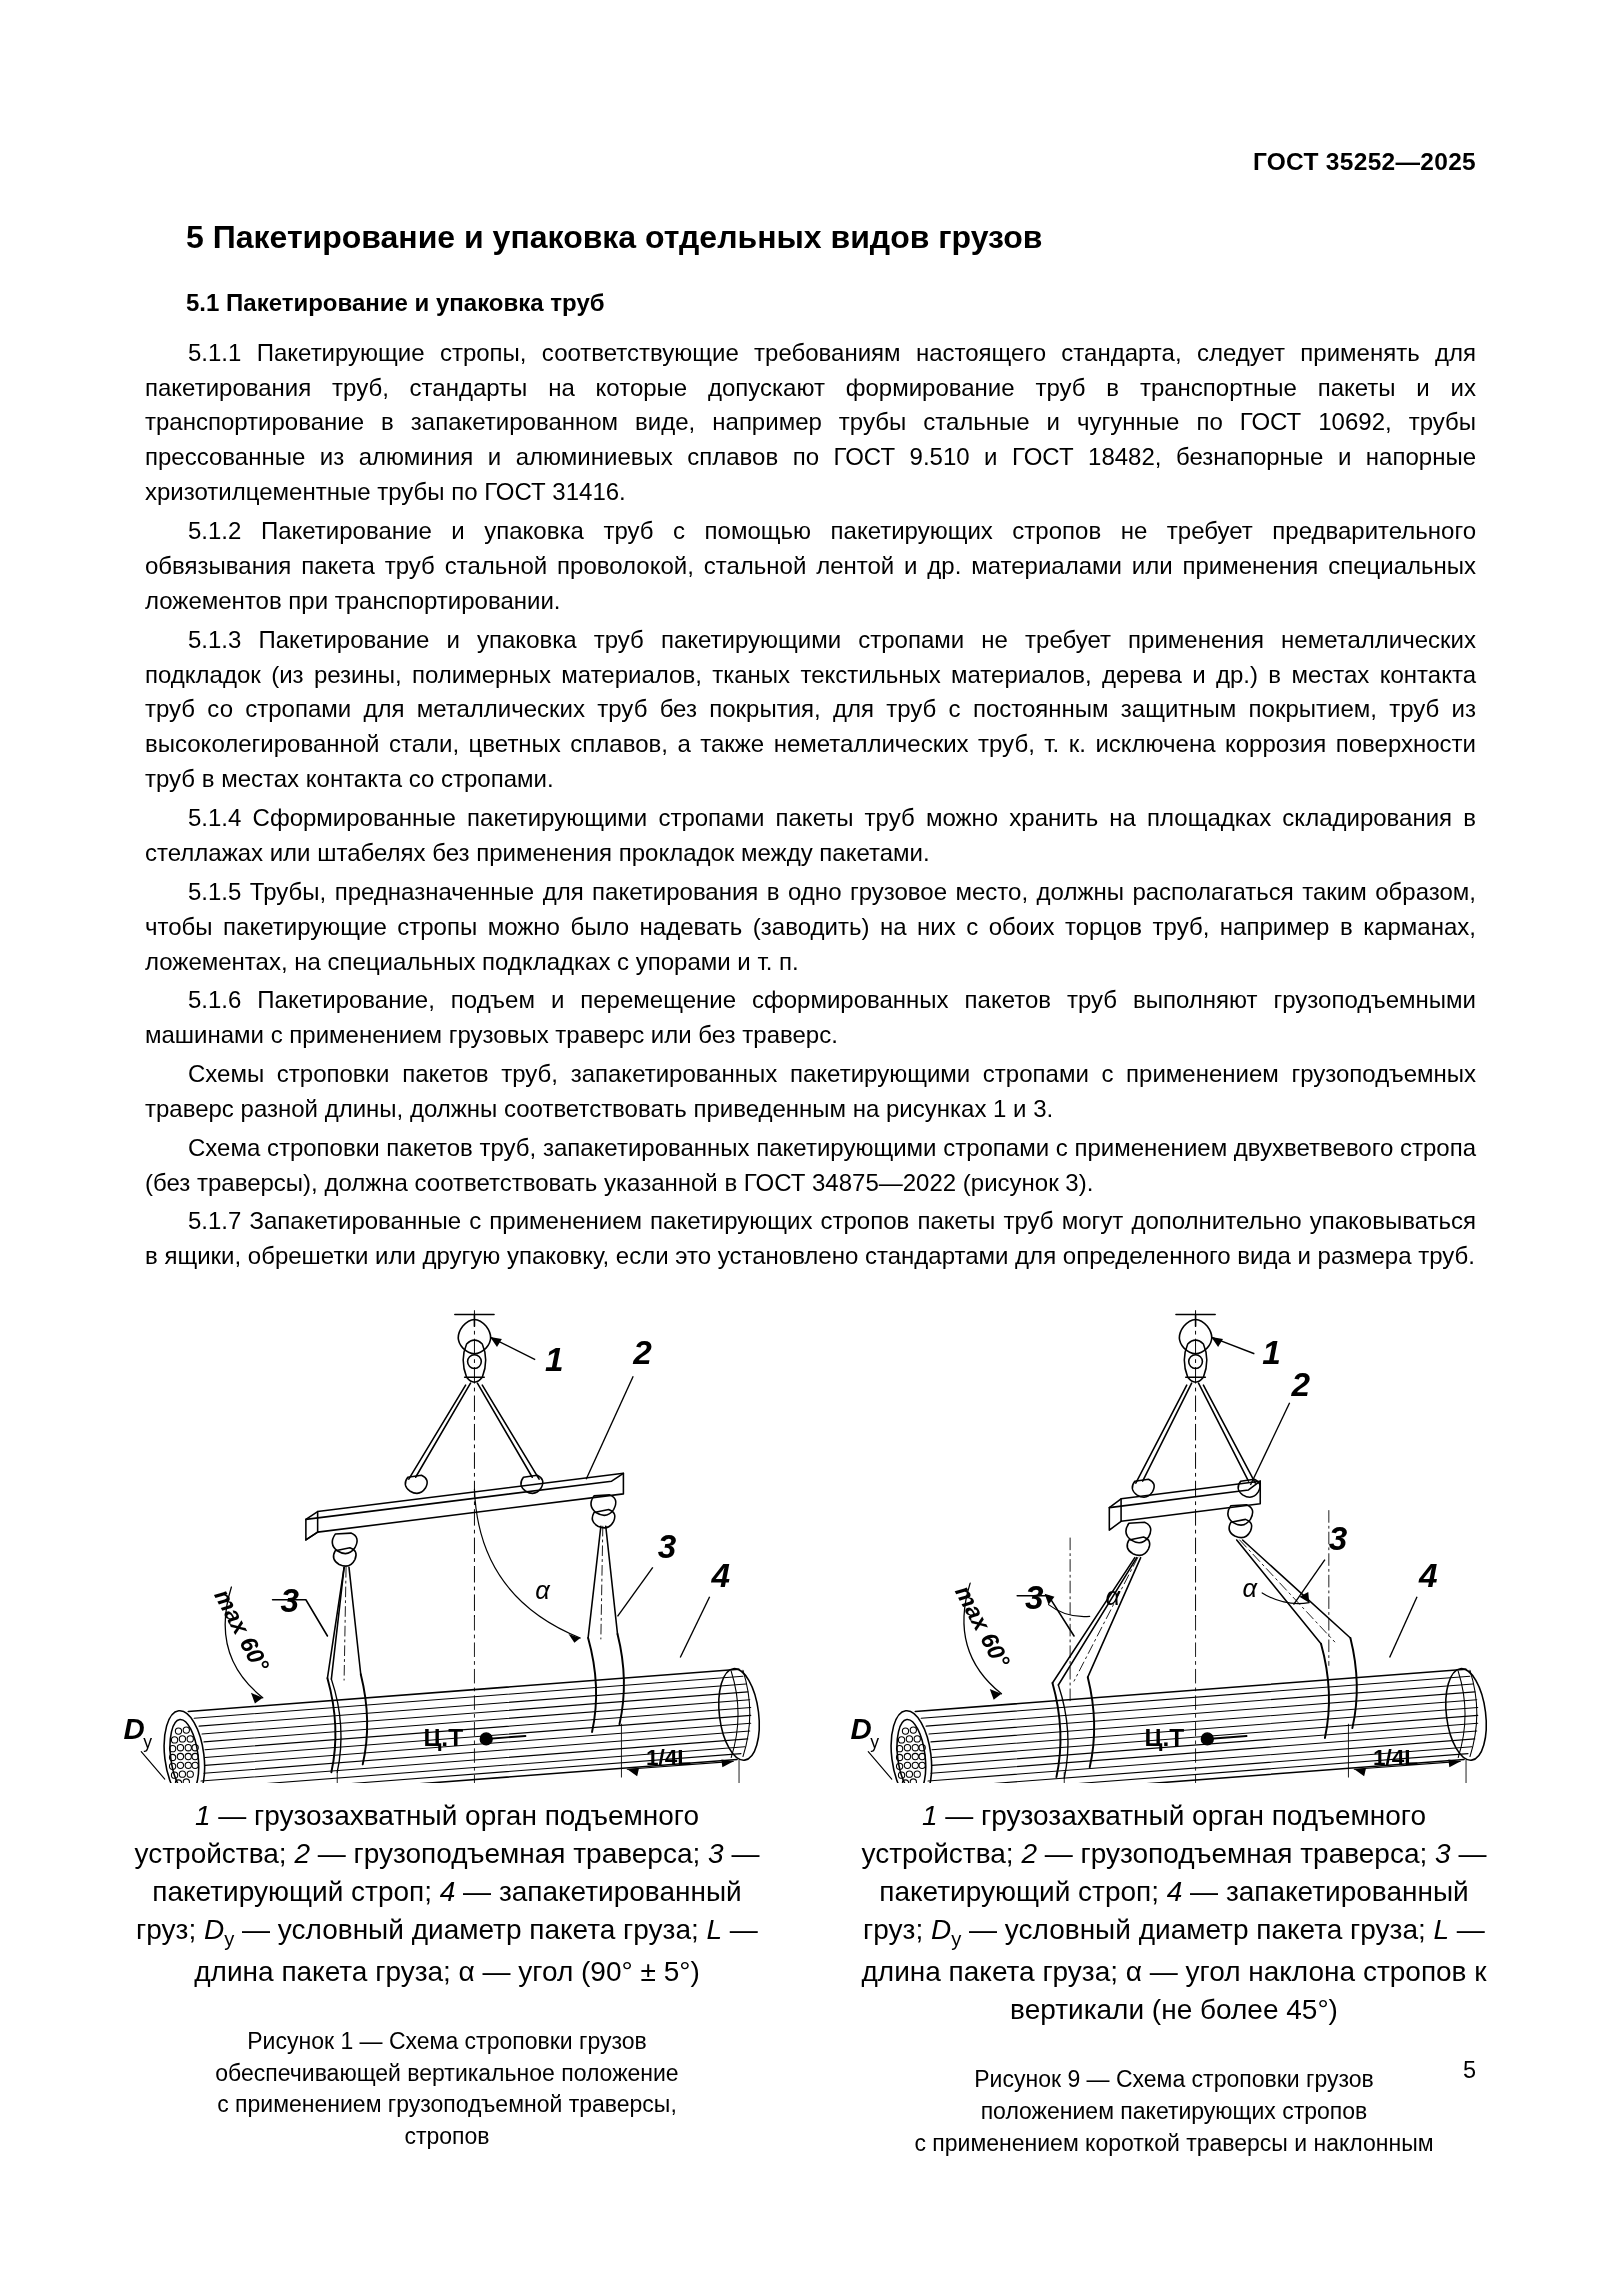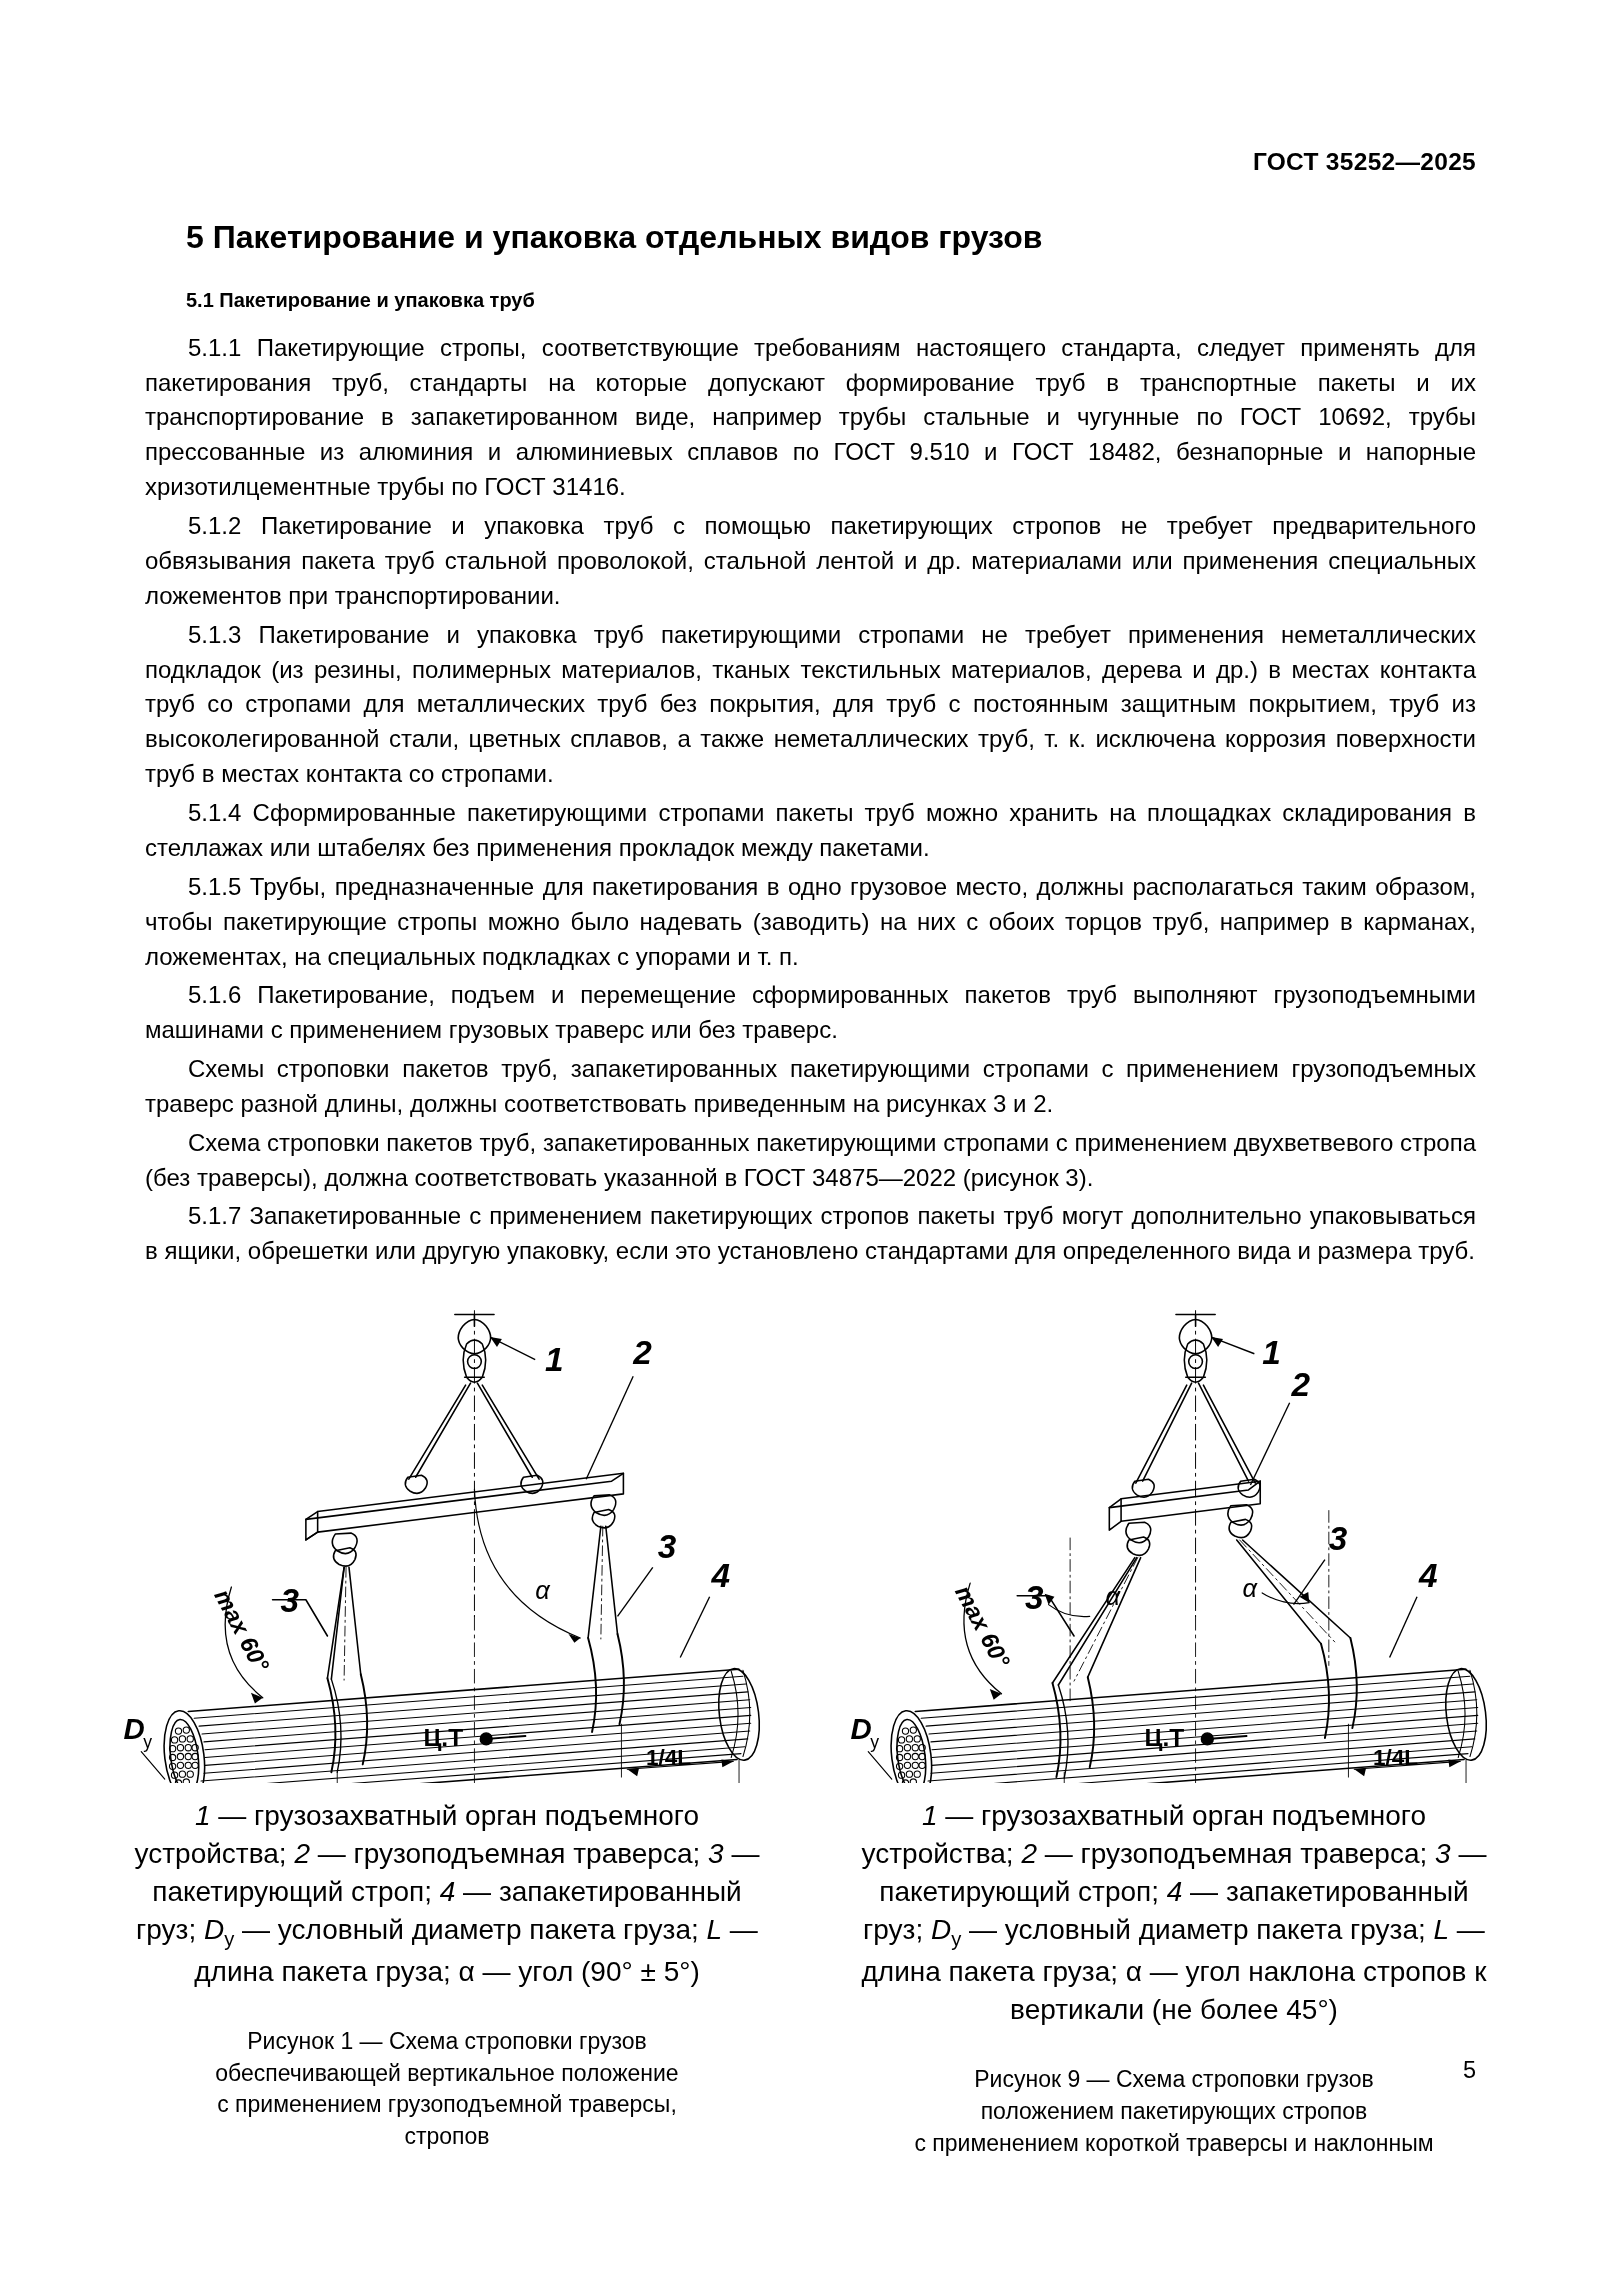--- a/index.html
+++ b/index.html
@@ -40,21 +40,21 @@
   }
 
   h2.sec-title {
     font-size: 32px;
     font-weight: bold;
     margin: 0 0 0 0;
     padding: 0 0 0 41px;
     line-height: 1.25;
   }
   h3.subsec-title {
-    font-size: 20px;
+    font-size: 24px;
     font-weight: bold;
     margin: 31px 0 0 0;
     padding: 0 0 0 41px;
     line-height: 1.25;
   }
 
   p.para {
     font-size: 24px;
     line-height: 1.455;
     margin: 3.9px 0 0 0;
@@ -135,21 +135,21 @@
     <h2 class="sec-title">5  Пакетирование и упаковка отдельных видов грузов</h2>
 
     <h3 class="subsec-title">5.1  Пакетирование и упаковка труб</h3>
 
     <p class="para first-after-head"><span class="indent"></span><span>5.1.1  Пакетирующие стропы, соответствующие требованиям настоящего стандарта, следует применять для пакетирования труб, стандарты на которые допускают формирование труб в транспортные пакеты и их транспортирование в запакетированном виде, например трубы стальные и чугунные по ГОСТ 10692, трубы прессованные из алюминия и алюминиевых сплавов по ГОСТ 9.510 и ГОСТ 18482, безнапорные и напорные хризотилцементные трубы по ГОСТ 31416.</span></p>
     <p class="para"><span class="indent"></span><span>5.1.2  Пакетирование и упаковка труб с помощью пакетирующих стропов не требует предварительного обвязывания пакета труб стальной проволокой, стальной лентой и др. материалами или применения специальных ложементов при транспортировании.</span></p>
     <p class="para"><span class="indent"></span><span>5.1.3  Пакетирование и упаковка труб пакетирующими стропами не требует применения неметаллических подкладок (из резины, полимерных материалов, тканых текстильных материалов, дерева и др.) в местах контакта труб со стропами для металлических труб без покрытия, для труб с постоянным защитным покрытием, труб из высоколегированной стали, цветных сплавов, а также неметаллических труб, т. к. исключена коррозия поверхности труб в местах контакта со стропами.</span></p>
     <p class="para"><span class="indent"></span><span>5.1.4  Сформированные пакетирующими стропами пакеты труб можно хранить на площадках складирования в стеллажах или штабелях без применения прокладок между пакетами.</span></p>
     <p class="para"><span class="indent"></span><span>5.1.5  Трубы, предназначенные для пакетирования в одно грузовое место, должны располагаться таким образом, чтобы пакетирующие стропы можно было надевать (заводить) на них с обоих торцов труб, например в карманах, ложементах, на специальных подкладках с упорами и т. п.</span></p>
     <p class="para"><span class="indent"></span><span>5.1.6  Пакетирование, подъем и перемещение сформированных пакетов труб выполняют грузоподъемными машинами с применением грузовых траверс или без траверс.</span></p>
-    <p class="para"><span class="indent"></span><span>Схемы строповки пакетов труб, запакетированных пакетирующими стропами с применением грузоподъемных траверс разной длины, должны соответствовать приведенным на рисунках 3 и 2.</span></p>
+    <p class="para"><span class="indent"></span><span>Схемы строповки пакетов труб, запакетированных пакетирующими стропами с применением грузоподъемных траверс разной длины, должны соответствовать приведенным на рисунках 1 и 3.</span></p>
     <p class="para"><span class="indent"></span><span>Схема строповки пакетов труб, запакетированных пакетирующими стропами с применением двухветвевого стропа (без траверсы), должна соответствовать указанной в ГОСТ 34875—2022 (рисунок 3).</span></p>
     <p class="para"><span class="indent"></span><span>5.1.7  Запакетированные с применением пакетирующих стропов пакеты труб могут дополнительно упаковываться в ящики, обрешетки или другую упаковку, если это установлено стандартами для определенного вида и размера труб.</span></p>
   </div>
 
   <div class="figures">
 
     <div class="figure">
       <div class="figure-art">
         <svg viewBox="0 0 700 500" xmlns="http://www.w3.org/2000/svg">
           <g fill="none" stroke="#000" stroke-width="1.6" stroke-linecap="round" stroke-linejoin="round">

